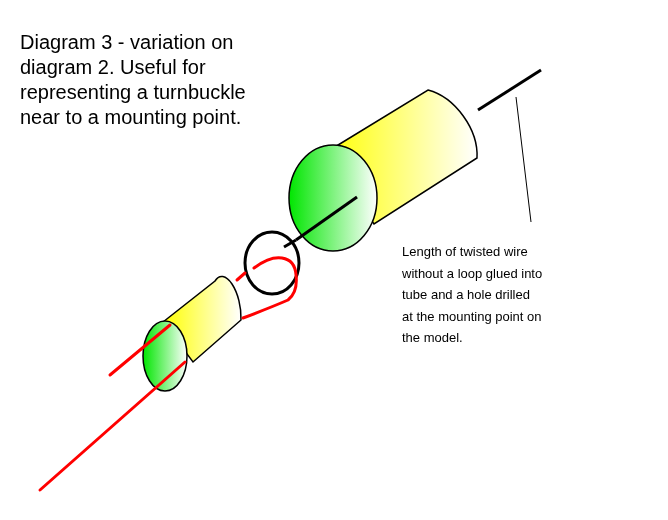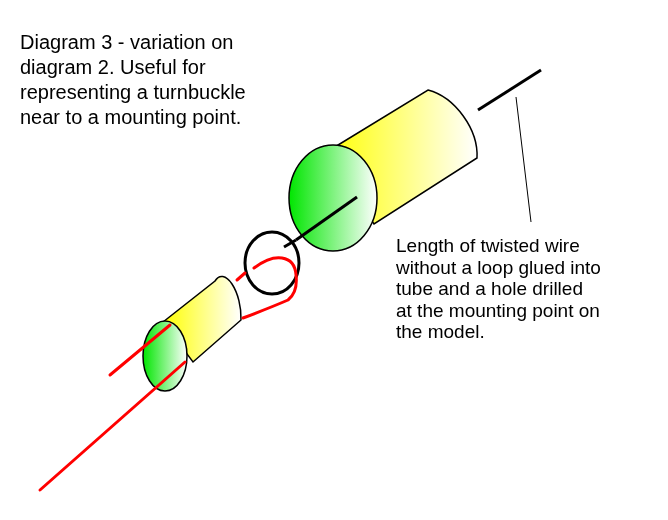--- a/index.html
+++ b/index.html
@@ -6,22 +6,22 @@
     body { width: 668px; height: 520px; position: relative; overflow: hidden; }
     .title {
       position: absolute; left: 16px; top: 26px;
       font-family: "Liberation Sans", sans-serif;
       font-weight: normal; font-size: 20px; line-height: 25px;
       color: #000; white-space: pre-line; margin: 4px;
     }
     .annot {
       position: absolute; left: 392px; top: 231px;
       font-family: "Liberation Sans", sans-serif;
-      font-size: 19px; line-height: 21.5px; color: #000;
-      white-space: pre-line; margin: 4px;
+      font-size: 13px; line-height: 21.5px; color: #000;
+      white-space: pre-line; margin: 10px;
     }
     svg.drawing { position: absolute; left: 0; top: 0; }
   </style>
 </head>
 <body>
 
 <div class="title">Diagram 3 - variation on
 diagram 2.  Useful for
 representing a turnbuckle
 near to a mounting point.</div>

